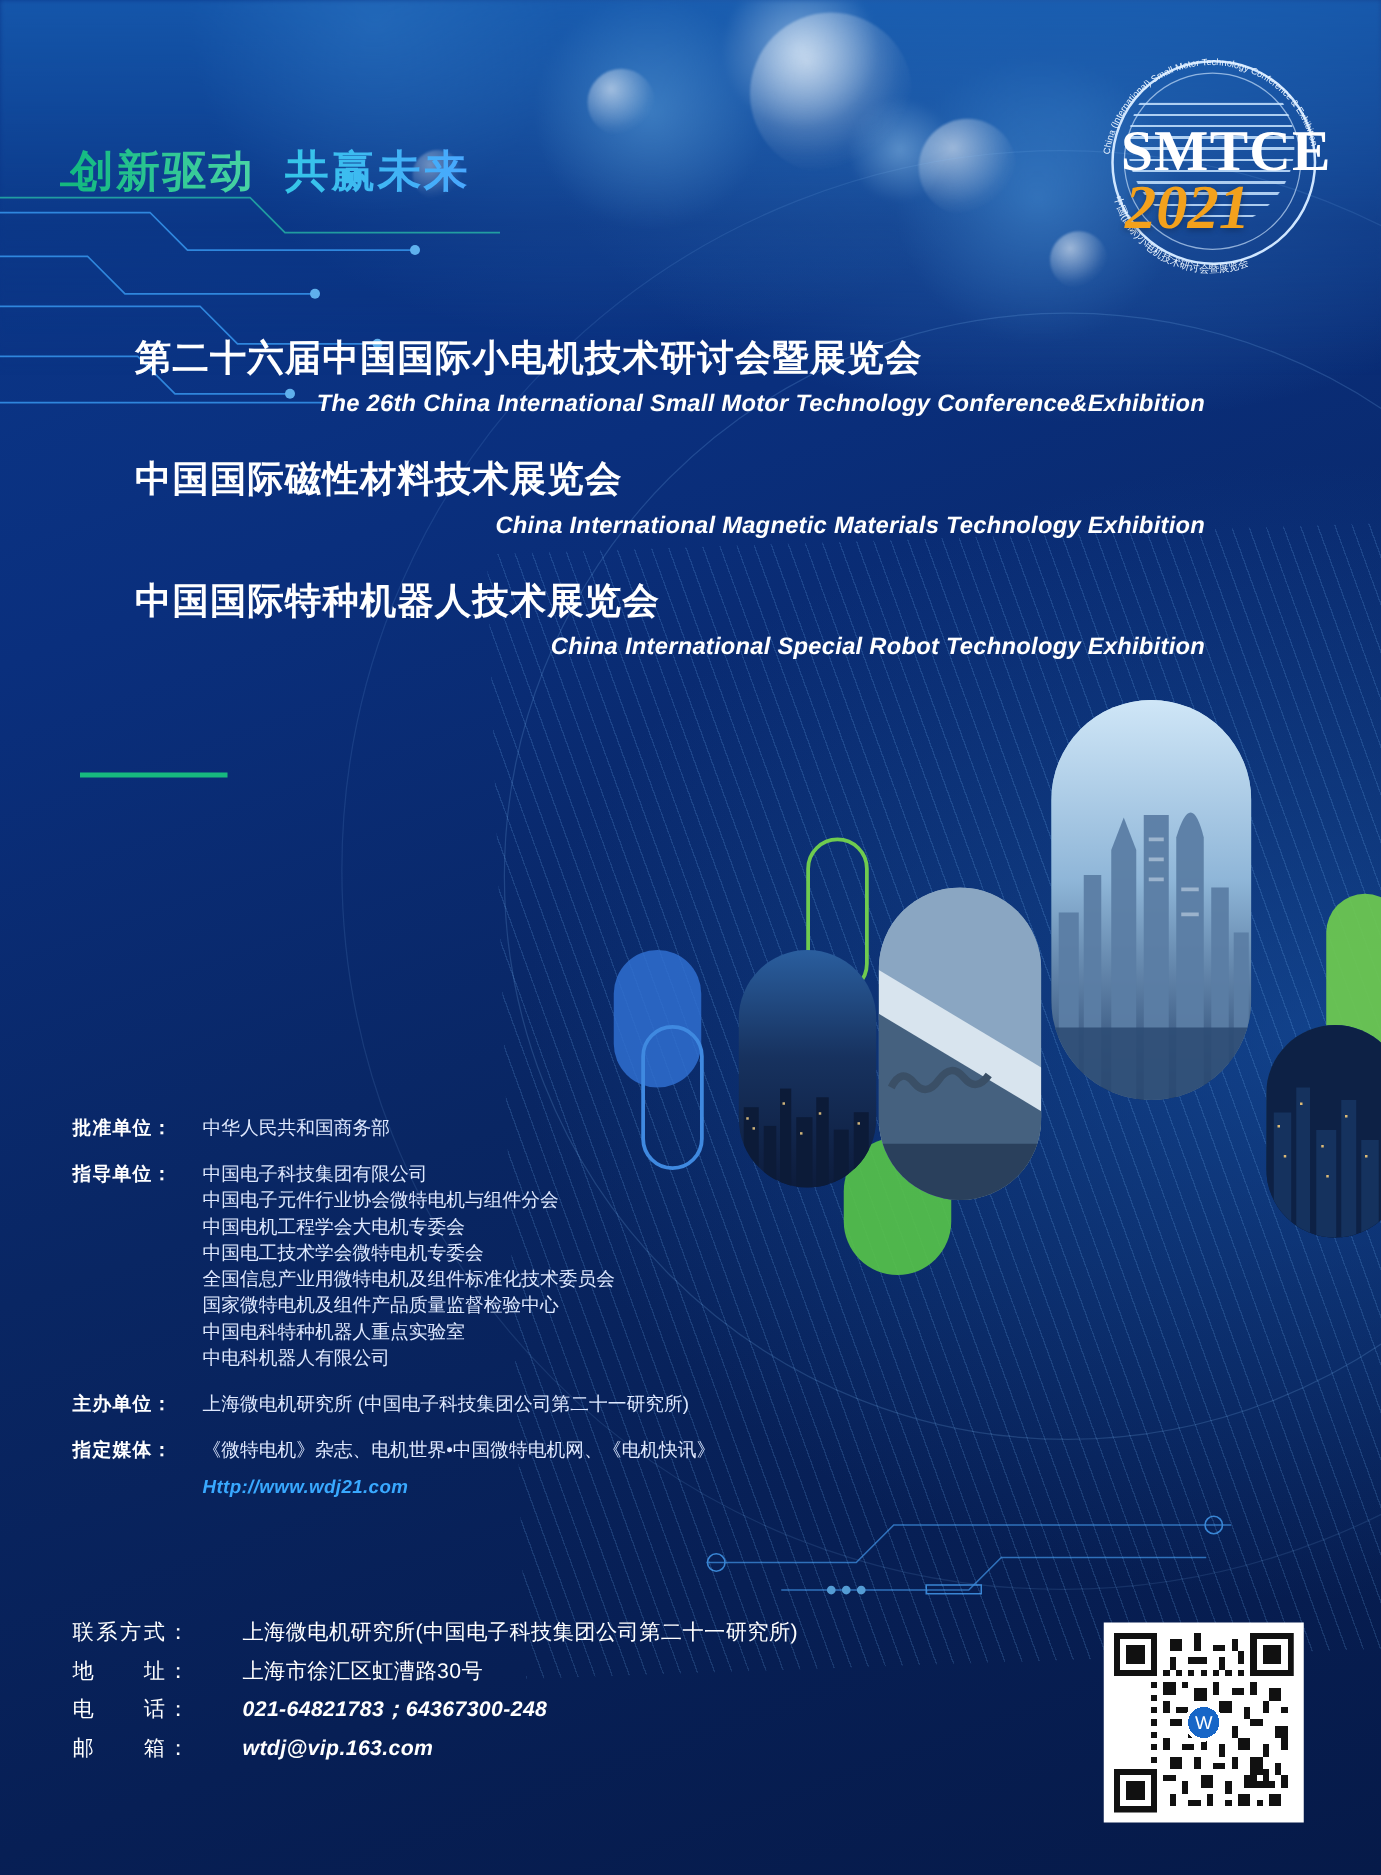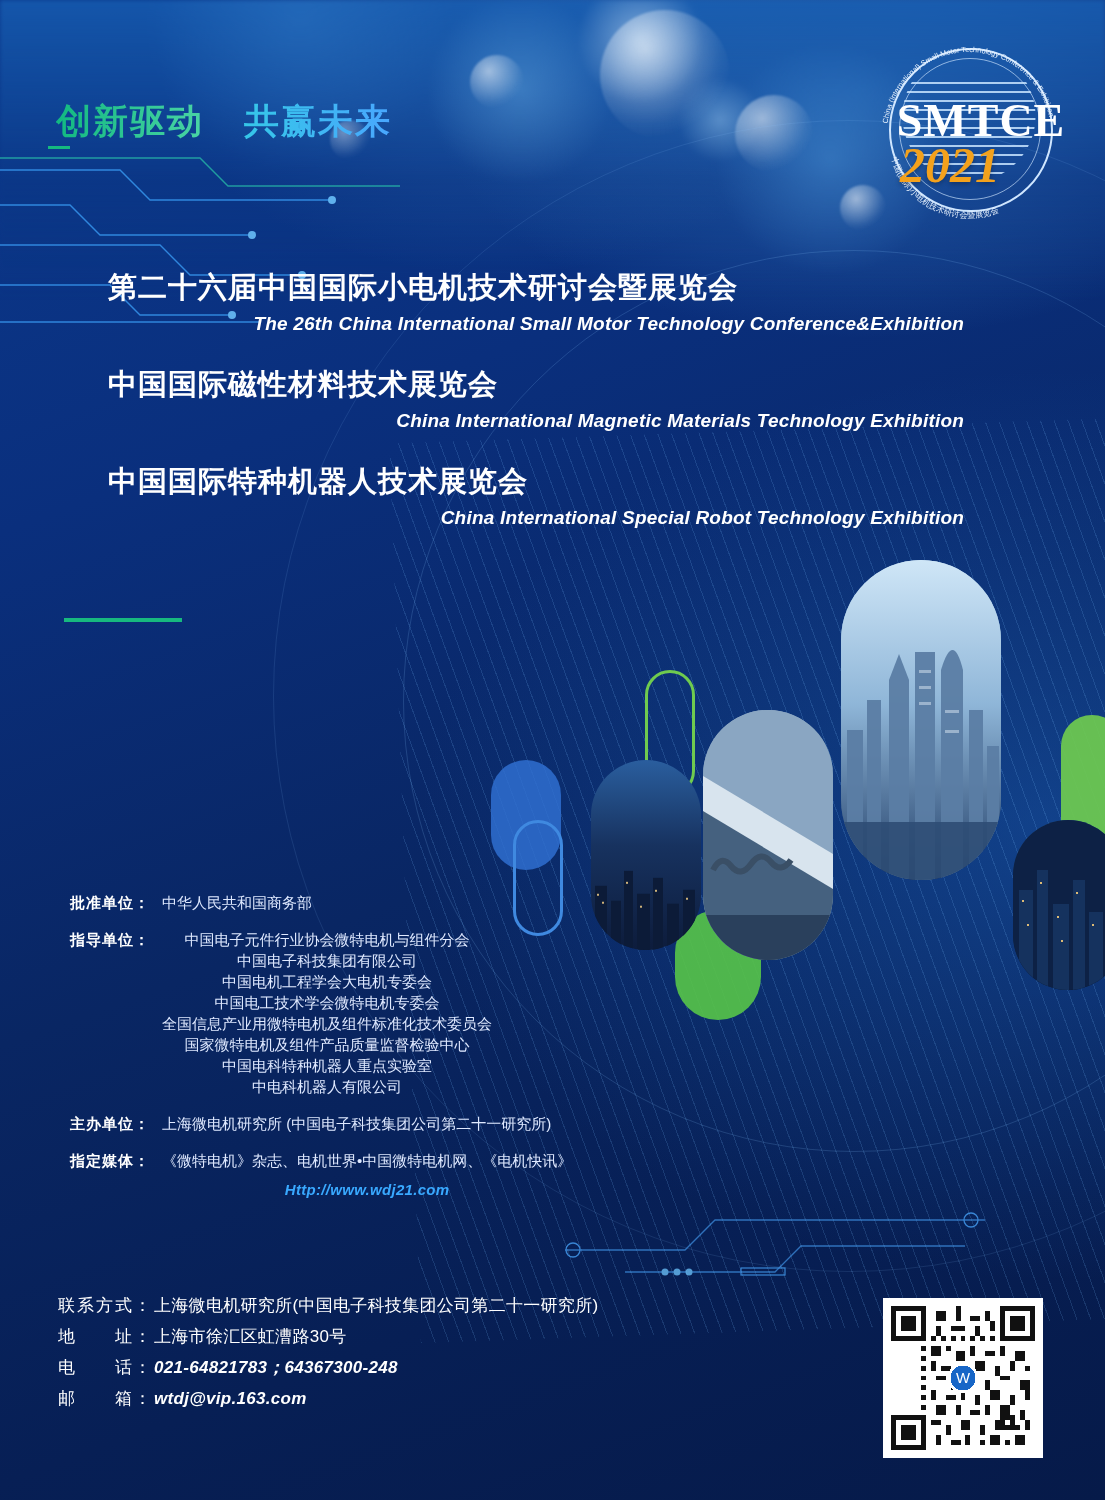--- a/index.html
+++ b/index.html
@@ -45,21 +45,21 @@
   .glowarc{
     position:absolute;right:-200px;top:250px;width:900px;height:900px;border-radius:50%;
     border:1px solid rgba(140,200,255,.18);
   }
   .glowarc2{
     position:absolute;right:-320px;top:120px;width:1150px;height:1150px;border-radius:50%;
     border:1px solid rgba(140,200,255,.12);
   }
 
   
-  .slogan{position:absolute;left:56px;top:98px;display:flex;align-items:baseline;gap:40px;}
+  .slogan{position:absolute;left:56px;top:114px;display:flex;align-items:baseline;gap:24px;}
   .slogan .s1{font-size:35px;font-weight:bold;color:#19c37d;letter-spacing:2px;
     background:linear-gradient(90deg,#12b981,#4ad4a5);-webkit-background-clip:text;background-clip:text;color:transparent;}
   .slogan .s2{font-size:35px;font-weight:bold;letter-spacing:2px;
     background:linear-gradient(90deg,#35c7e8,#49a7ff);-webkit-background-clip:text;background-clip:text;color:transparent;}
   .slogan-underline{position:absolute;left:48px;top:146px;width:22px;height:3px;background:#15b97f;}
 
   
   .logo{position:absolute;right:38px;top:42px;width:200px;height:185px;}
   .logo .ring{position:absolute;left:22px;top:6px;width:160px;height:160px;border-radius:50%;
     border:2px solid #cfe6ff;}
@@ -104,28 +104,28 @@
   .cap-green{position:absolute;border-radius:999px;}
   .g1{left:92px;top:390px;width:86px;height:110px;background:#56c24a;opacity:.92;}
   .g2{left:478px;top:195px;width:62px;height:150px;background:#6fcb4f;opacity:.92;}
   .g3{left:62px;top:150px;width:44px;height:120px;border:3px solid #6fcb4f;background:transparent;}
   .b1{left:-92px;top:240px;width:70px;height:110px;background:#2f6fd0;opacity:.85;}
   .b2{left:-70px;top:300px;width:44px;height:110px;border:3px solid #3f89e0;background:transparent;}
   .skyline{position:absolute;left:0;bottom:0;width:100%;height:55%;}
 
   
   .orgs{position:absolute;left:58px;top:892px;width:620px;color:#dfe9ff;font-size:15px;line-height:21px;}
-  .orow{display:flex;margin-bottom:16px;text-align:center;}
+  .orow{display:flex;margin-bottom:16px;}
   .olabel{width:104px;flex:0 0 104px;font-weight:bold;color:#ffffff;letter-spacing:1px;}
   .ovals div{white-space:nowrap;}
   .link{color:#39a9ff;font-weight:bold;font-style:italic;letter-spacing:.3px;}
 
   
   .contact{position:absolute;left:58px;top:1290px;color:#ffffff;font-size:17px;line-height:31px;}
-  .crow{display:flex;}
+  .crow{display:flex;gap:40px;}
   .clabel{width:96px;flex:0 0 96px;letter-spacing:2px;}
   .cval{letter-spacing:.3px;}
   .mono-it{font-style:italic;font-weight:bold;}
 
   
   .qr{position:absolute;right:62px;bottom:42px;width:160px;height:160px;background:#fff;padding:8px;box-sizing:border-box;}
 
   
   .circuit2{position:absolute;right:120px;top:1180px;width:420px;height:100px;opacity:.75}
 </style>
@@ -311,22 +311,22 @@
     <div class="orow">
       <div class="olabel">批准单位：</div>
       <div class="ovals">
         <div>中华人民共和国商务部</div>
       </div>
     </div>
 
     <div class="orow">
       <div class="olabel">指导单位：</div>
       <div class="ovals">
+        <div>中国电子科技集团有限公司</div>
         <div>中国电子元件行业协会微特电机与组件分会</div>
-        <div>中国电子科技集团有限公司</div>
         <div>中国电机工程学会大电机专委会</div>
         <div>中国电工技术学会微特电机专委会</div>
         <div>全国信息产业用微特电机及组件标准化技术委员会</div>
         <div>国家微特电机及组件产品质量监督检验中心</div>
         <div>中国电科特种机器人重点实验室</div>
         <div>中电科机器人有限公司</div>
       </div>
     </div>
 
     <div class="orow">

